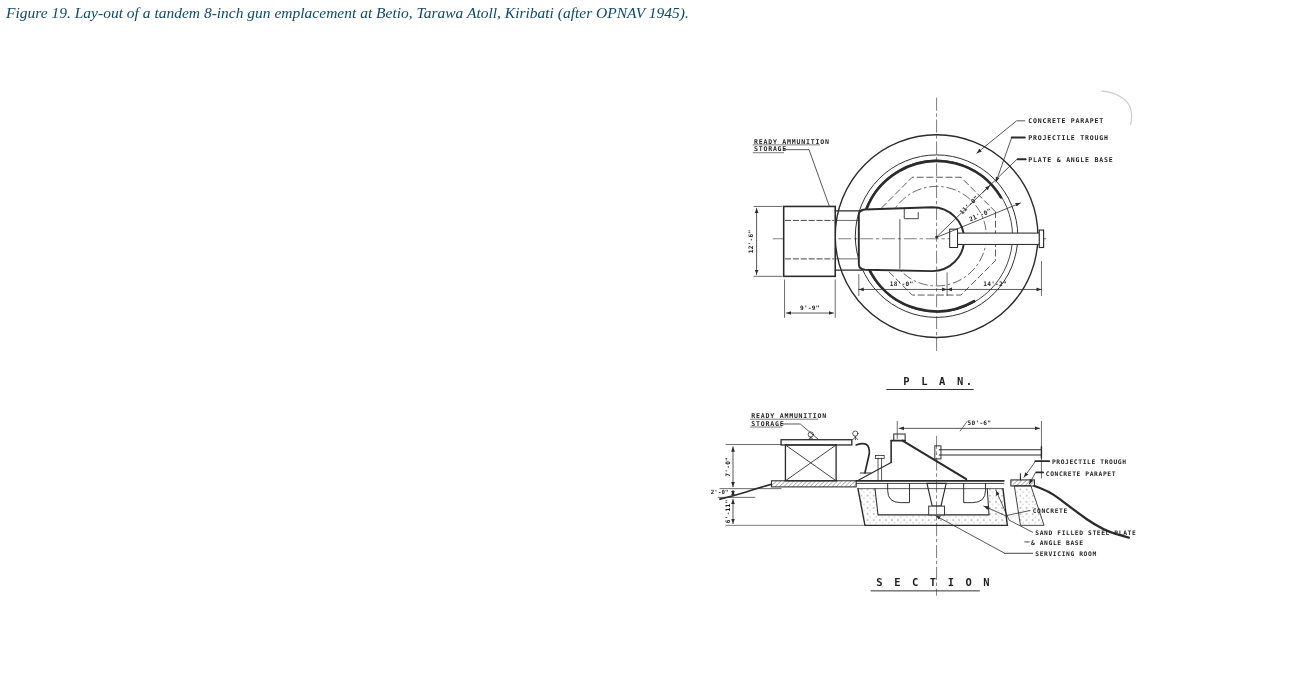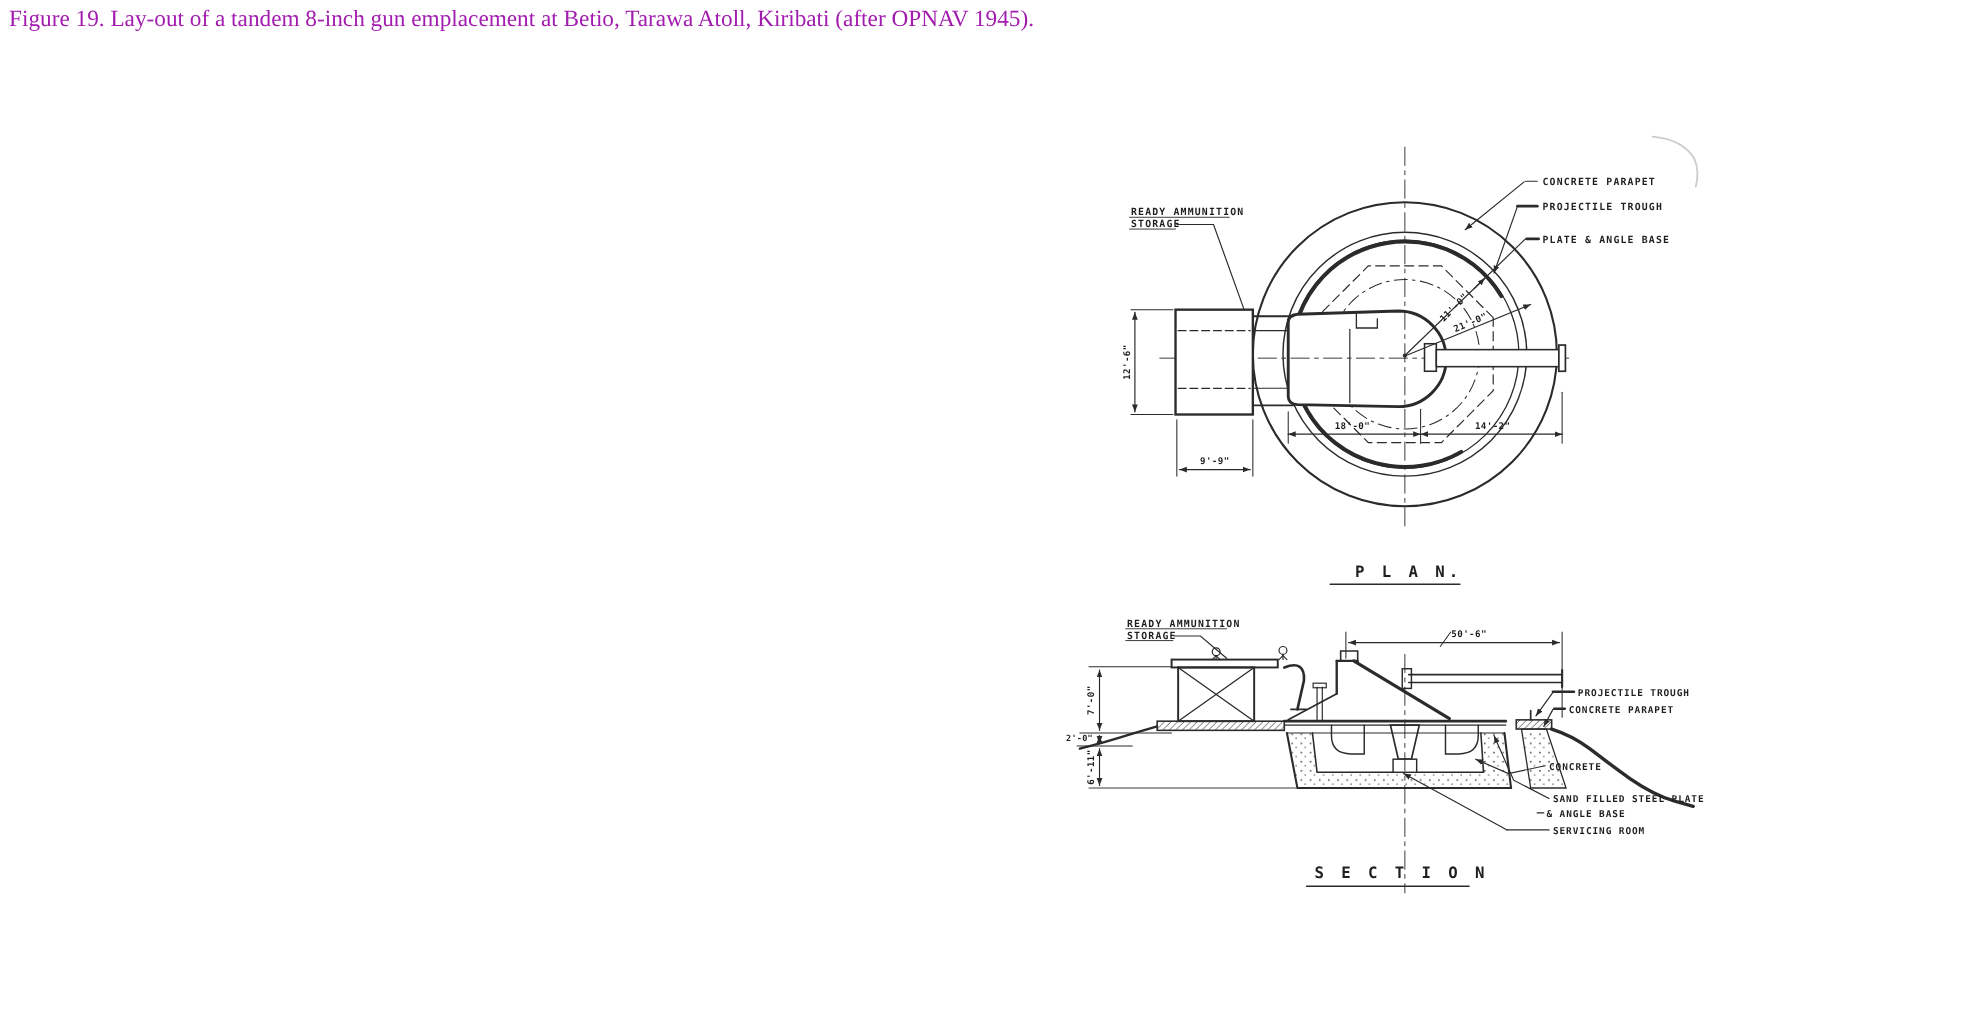--- a/index.html
+++ b/index.html
@@ -1,19 +1,19 @@
 <!DOCTYPE html>
 <html><head>
 <meta charset="utf-8">
 <style>
   html,body{margin:0;padding:0;background:#ffffff;}
   .page{position:relative;width:1313px;height:673px;background:#ffffff;overflow:hidden;
         font-family:"Liberation Serif",serif;}
-  .caption{position:absolute;left:6px;top:4px;font-size:15.5px;
-           color:#a21caf;white-space:nowrap;}
+  .caption{position:absolute;left:6px;top:4px;font-style:italic;font-size:15.5px;
+           color:#0c4a6e;white-space:nowrap;}
   .drawing-wrap{position:absolute;left:680px;top:85px;width:535px;height:588px;}
   svg text{stroke:none;fill:#1f1f1f;font-family:"DejaVu Sans Mono",monospace;}
   .hl{font-size:7.5px;font-weight:bold;letter-spacing:0.9px;}
   .hl2{font-size:7.2px;font-weight:bold;letter-spacing:0.7px;}
   .dim{font-size:7px;letter-spacing:0.3px;font-weight:bold;}
   .dims{font-size:6.5px;letter-spacing:0.2px;font-weight:bold;}
   .ttl{font-size:12px;font-weight:bold;letter-spacing:3px;}
 </style>
 </head>
 <body>

